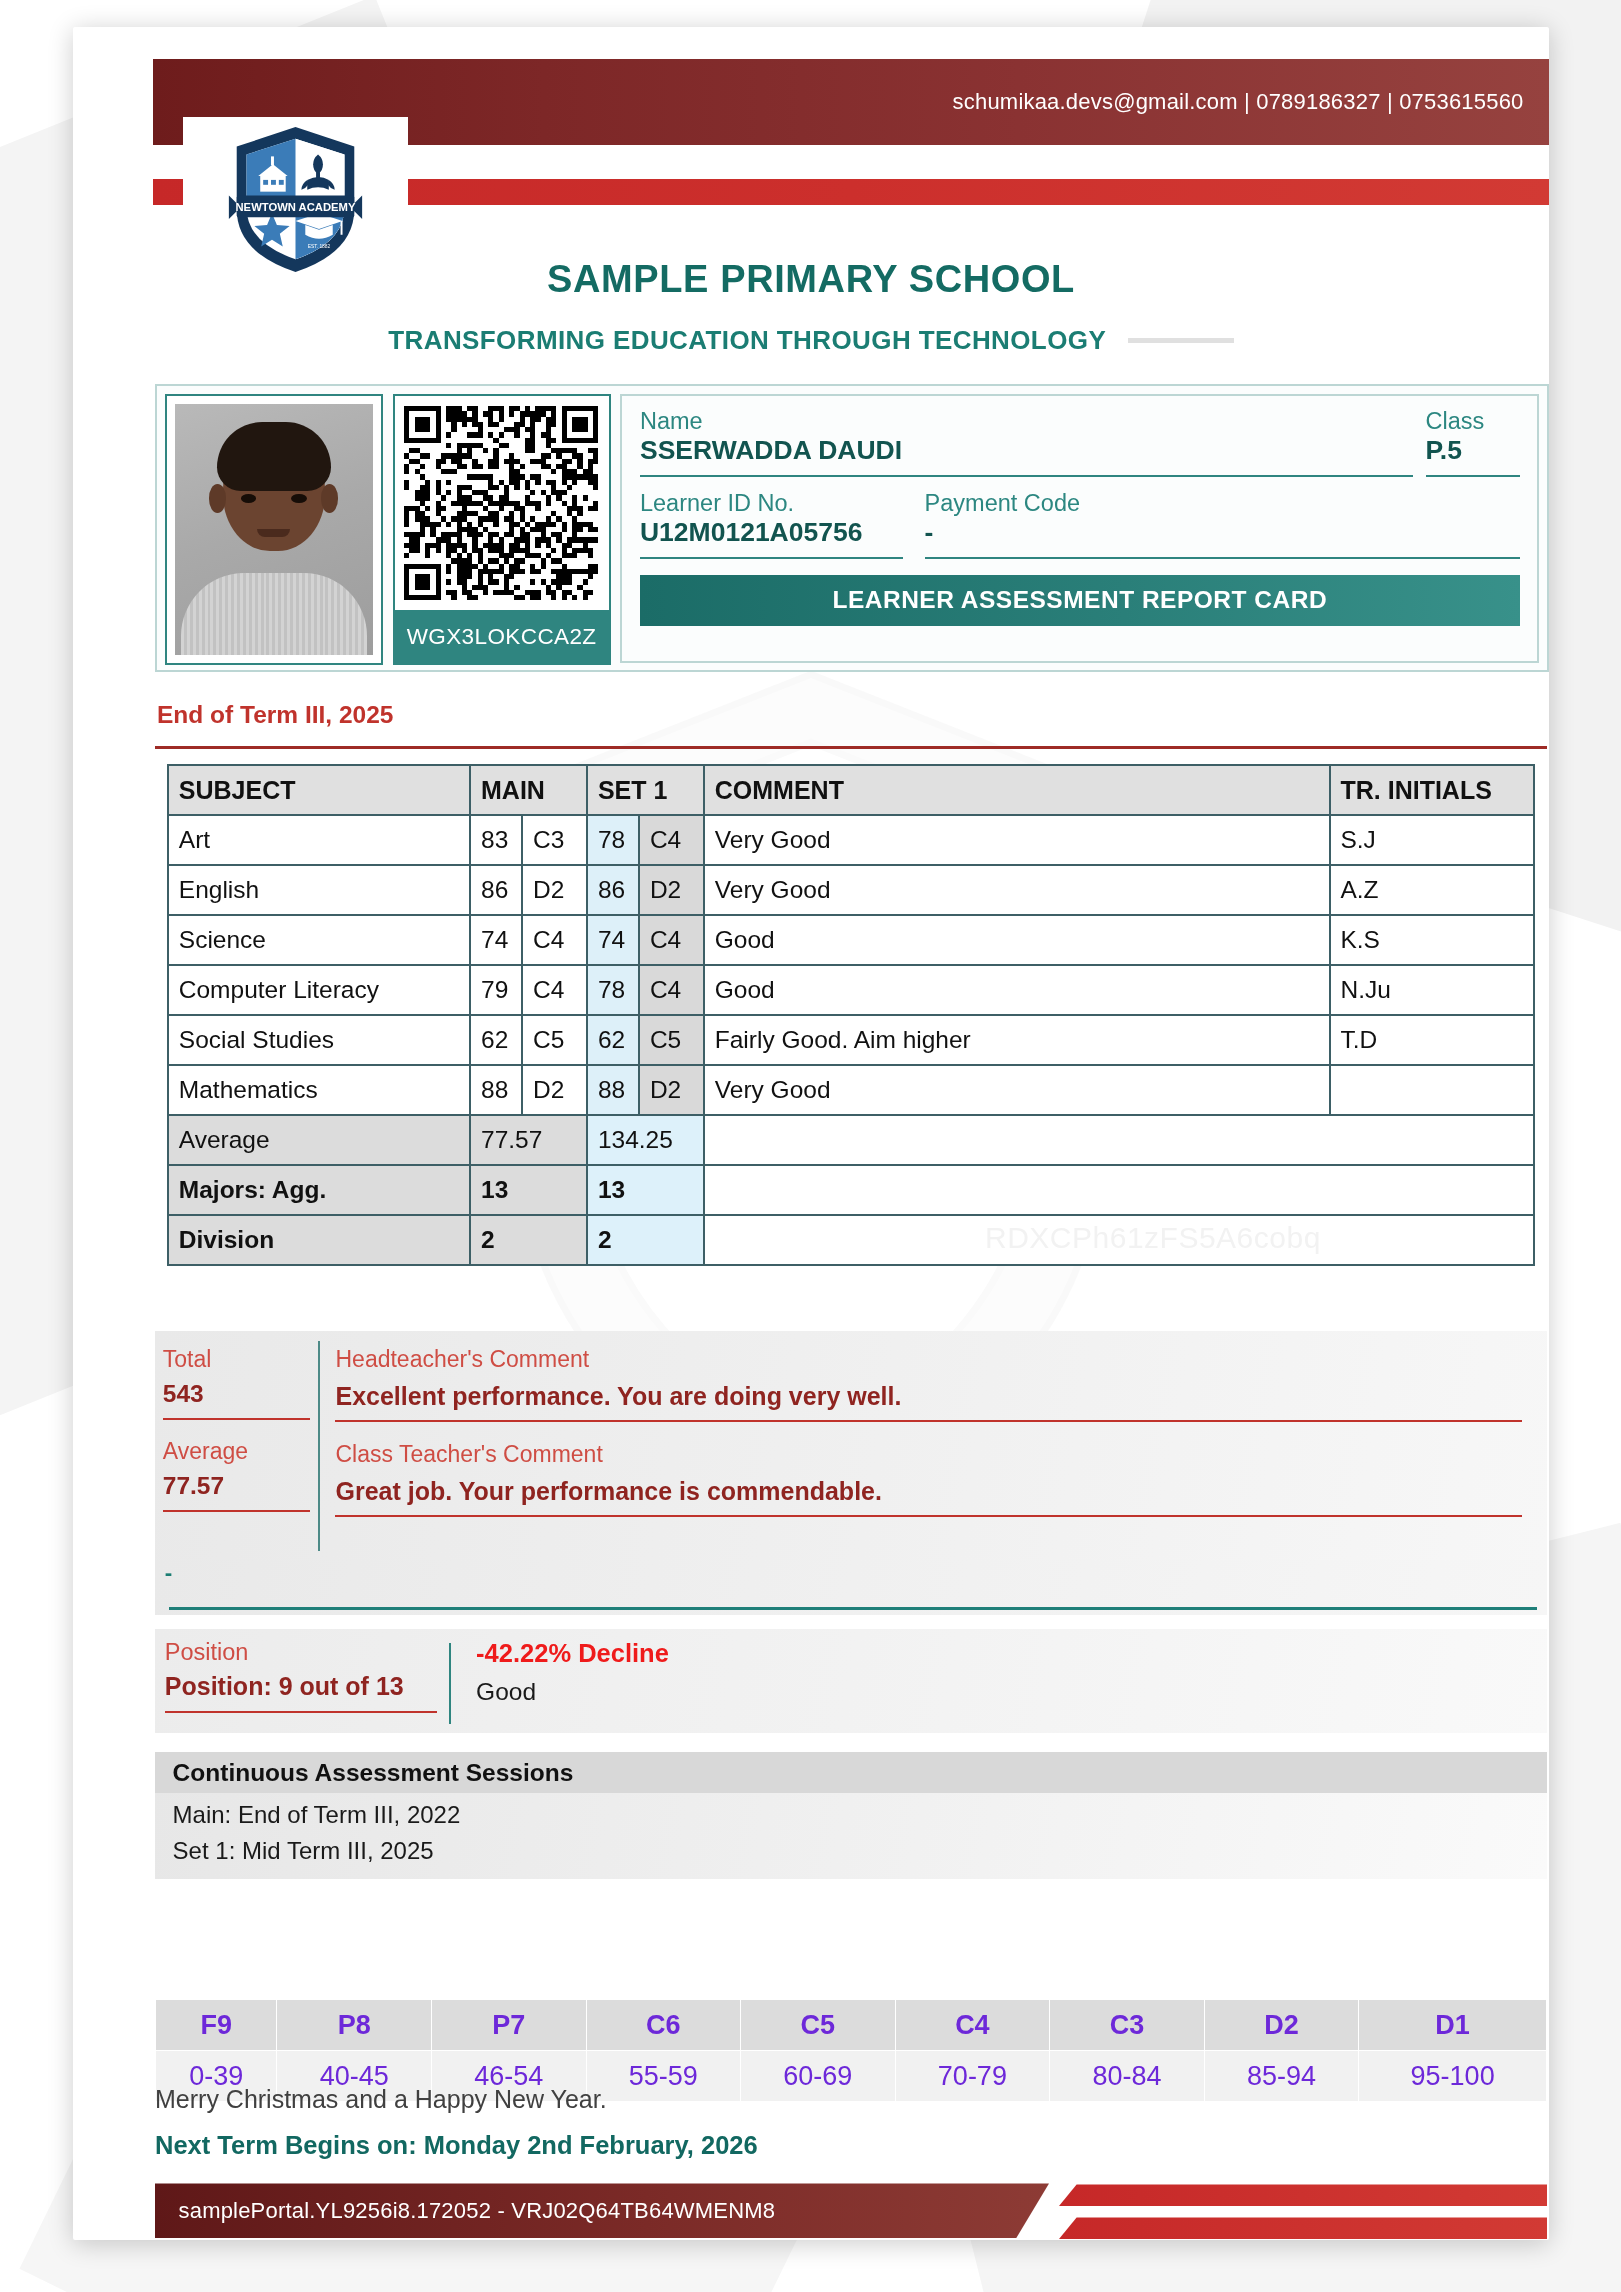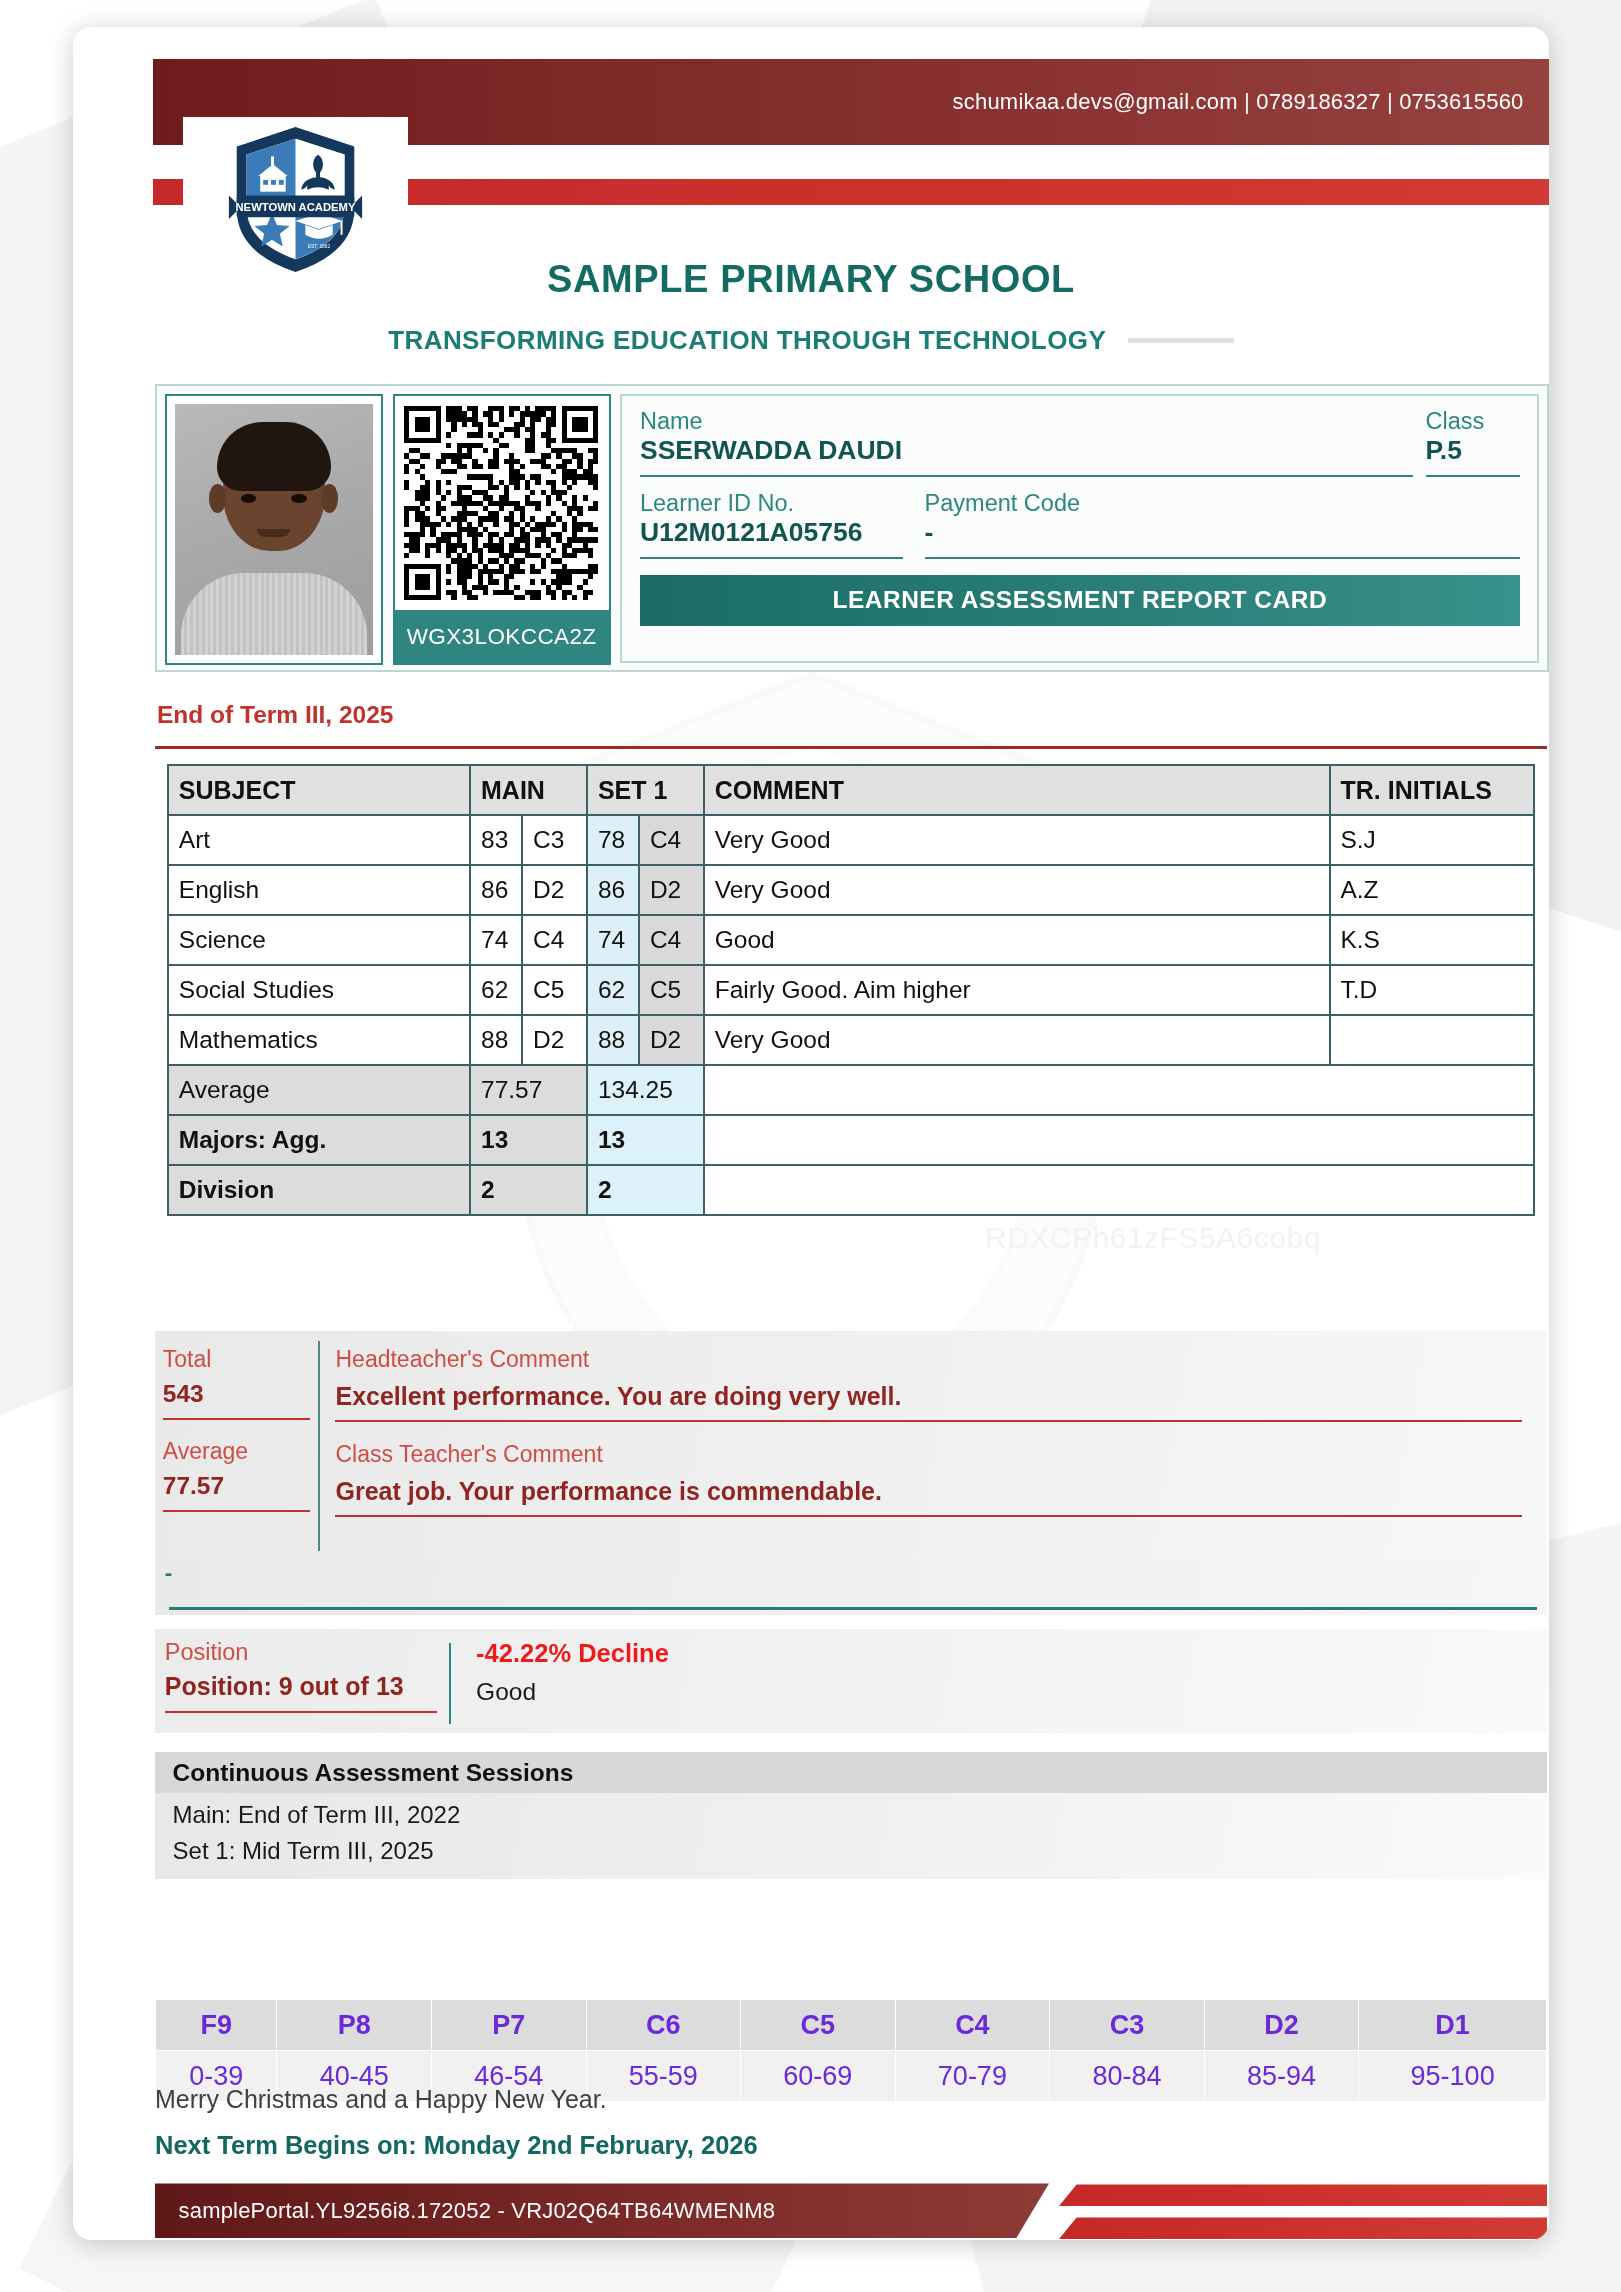--- a/index.html
+++ b/index.html
@@ -41,21 +41,21 @@
     background: #f6f6f6;
     transform: rotate(26deg);
   }
 
   
   .card {
     position: absolute;
     left: 73px; top: 27.4px;
     width: 1476px; height: 2213px;
     background: #ffffff;
-    border-radius: 18px;
+    border-radius: 2px;
     box-shadow: 0 3.9px 25.5px rgba(0,0,0,0.20);
     overflow: hidden;
   }
   .card-inner { position: relative; width: 100%; height: 100%; }
 
   
   .shield-watermark {
     position: absolute;
     left: 50%; top: 627px;
     transform: translateX(-50%);
@@ -516,20 +516,29 @@
           <tr>
             <td class="c-subject">Science</td>
             <td class="c-score">74</td>
             <td class="c-grade">C4</td>
             <td class="c-score set-score">74</td>
             <td class="c-grade set-grade">C4</td>
             <td class="c-comment">Good</td>
             <td class="c-init">K.S</td>
           </tr>
           <tr>
+            <td class="c-subject">Computer Literacy</td>
+            <td class="c-score">79</td>
+            <td class="c-grade">C4</td>
+            <td class="c-score set-score">78</td>
+            <td class="c-grade set-grade">C4</td>
+            <td class="c-comment">Good</td>
+            <td class="c-init">N.Ju</td>
+          </tr>
+          <tr>
             <td class="c-subject">Social Studies</td>
             <td class="c-score">62</td>
             <td class="c-grade">C5</td>
             <td class="c-score set-score">62</td>
             <td class="c-grade set-grade">C5</td>
             <td class="c-comment">Fairly Good. Aim higher</td>
             <td class="c-init">T.D</td>
           </tr>
           <tr>
             <td class="c-subject">Mathematics</td>

